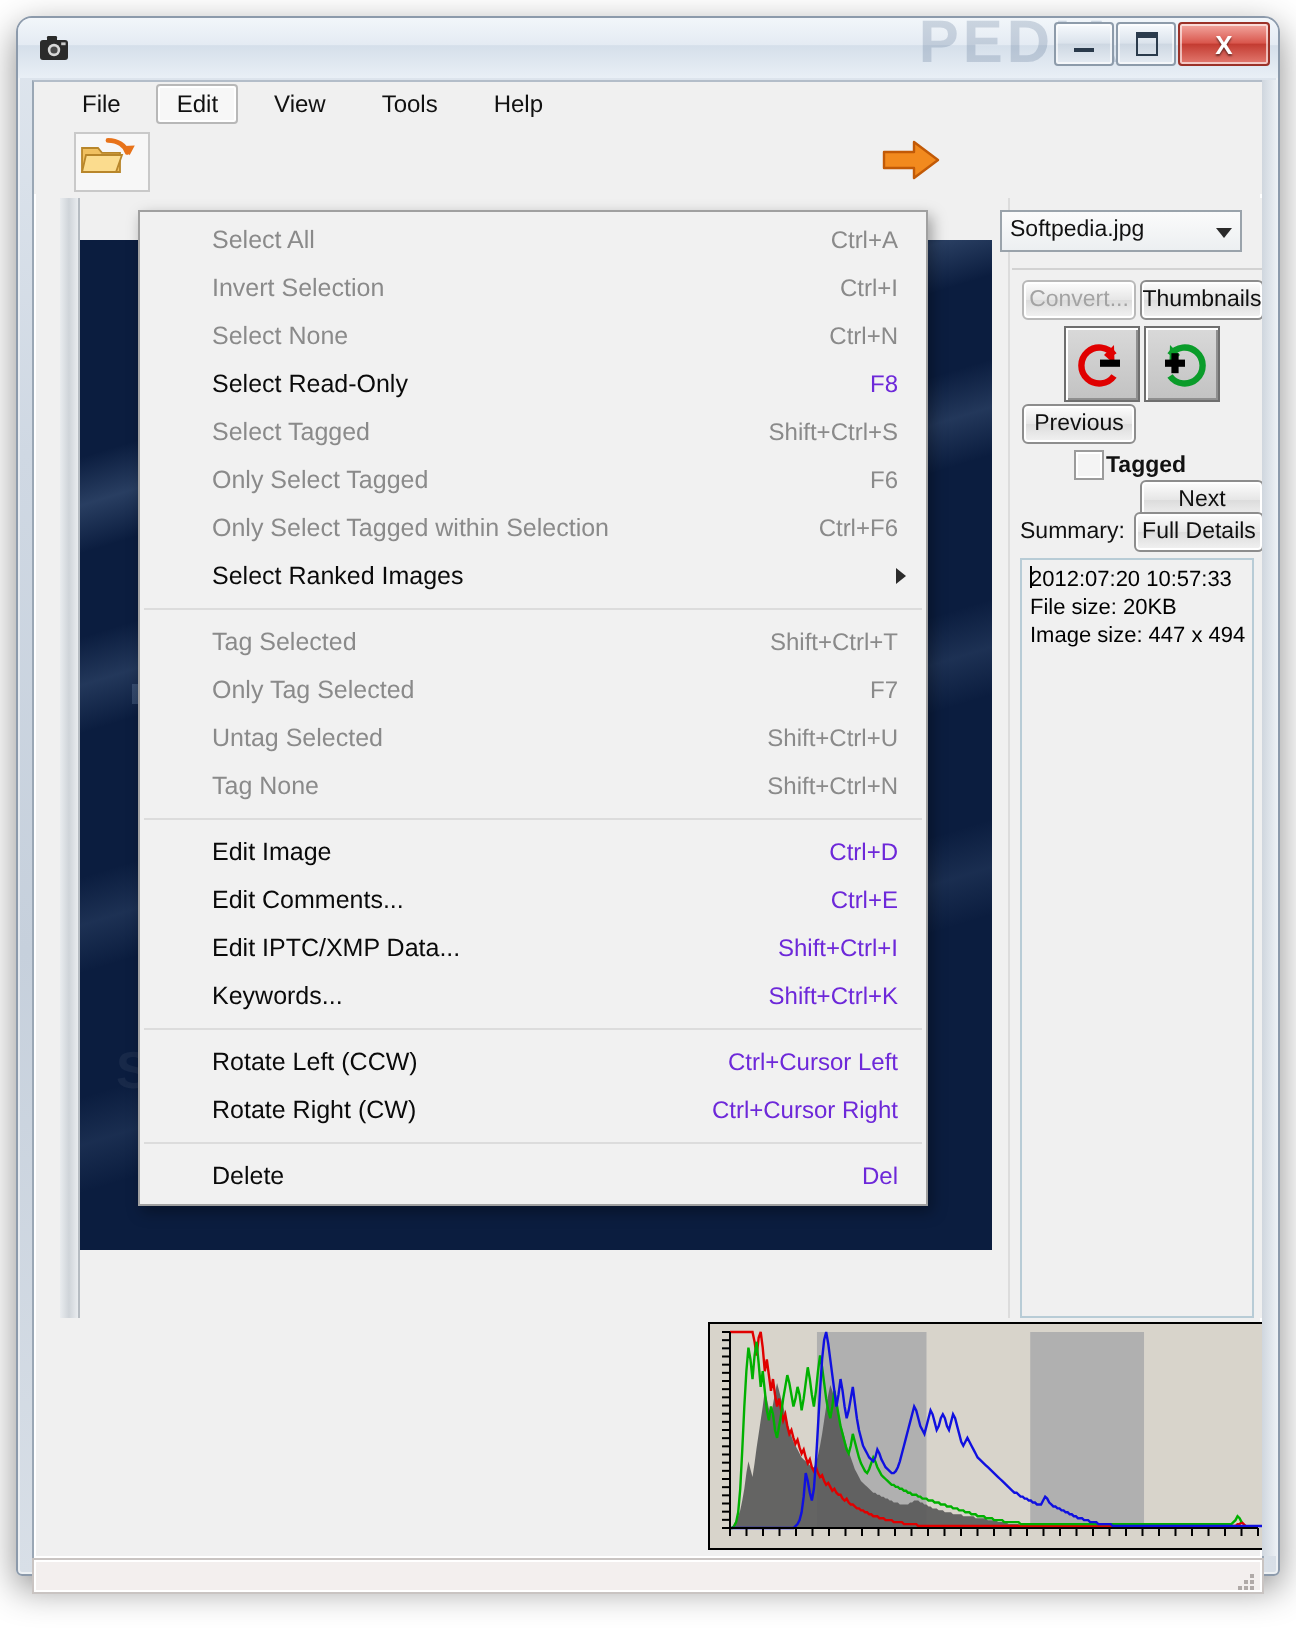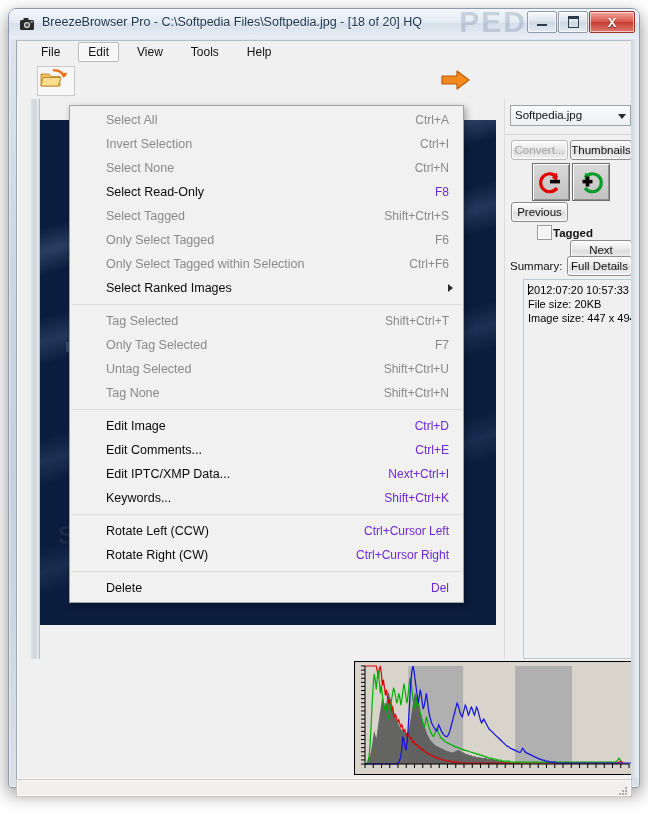--- a/index.html
+++ b/index.html
@@ -147,21 +147,21 @@
     background:#f2f2f2;border:1px solid #cfcfcf;
     box-shadow:0 0 0 1px #fff inset;
   }
 
   
   .sidebar{
     position:absolute;left:487px;top:58px;width:127px;height:560px;
     background:#f0f0f0;border-left:1px solid #dcdcdc;
   }
   .combo{
-    position:absolute;left:493px;top:64px;width:121px;height:21px;
+    position:absolute;left:483px;top:64px;width:121px;height:21px;
     background:linear-gradient(to bottom,#fbfbfb,#eceff1);
     border:1px solid #9aa3ab;
     font-size:11.5px;color:#111;padding:3px 0 0 4px;box-sizing:border-box;
   }
   .combo .arrow{
     position:absolute;right:4px;top:8px;width:0;height:0;
     border-left:4px solid transparent;border-right:4px solid transparent;border-top:5px solid #2a2a2a;
   }
   .sep-line{position:absolute;left:489px;top:93px;width:125px;height:1px;background:#d2d2d2;}
 
@@ -185,21 +185,21 @@
 
   .chk-row{position:absolute;left:520px;top:184px;display:flex;align-items:center;gap:1px;font-weight:bold;}
   .chkbox{width:13px;height:13px;background:#f4f4f4;border:1px solid #9b9b9b;box-shadow:0 0 0 1px #fff inset;}
   .chk-label{font-size:11.5px;color:#111;}
 
   .summary-label{position:absolute;left:493px;top:219px;font-size:11.5px;color:#111;}
   .summary-box{
     position:absolute;left:493px;top:238px;width:117px;height:380px;
     background:#f0f0f0;border:1px solid #b8ccd6;
     padding:3px 4px;box-sizing:border-box;
-    font-size:11px;color:#000;line-height:14px;margin-left:13px;
+    font-size:11px;color:#000;line-height:14px;
   }
   .sb-line{white-space:nowrap;}
   .caret{
     display:inline-block;width:1px;height:11px;background:#000;
     vertical-align:-1px;margin-right:-1px;
   }
 
   
   .right-gutter{
     position:absolute;left:622px;top:31px;width:8px;height:738px;
@@ -245,21 +245,20 @@
       <div class="tb-watermark">PEDIA</div>
 
       <svg class="app-icon" viewBox="0 0 16 16">
         <rect x="1" y="4" width="14" height="10" rx="1.5" fill="#2b2b2b"></rect>
         <rect x="4.5" y="2" width="5" height="2.5" rx="0.6" fill="#2b2b2b"></rect>
         <circle cx="8" cy="9" r="3.1" fill="#d8d8d8"></circle>
         <circle cx="8" cy="9" r="1.8" fill="#4a4a4a"></circle>
         <rect x="11.6" y="5.2" width="2.2" height="1.4" fill="#c9c9c9"></rect>
       </svg>
 
-      <div class="title-text">BreezeBrowser Pro - C:\Softpedia Files\Softpedia.jpg - [18 of 20] HQ</div>
 
       <div class="win-btns">
         <div class="wbtn">
             <span class="min"></span>
           </div>
         <div class="wbtn">
             <span class="max"></span>
           </div>
         <div class="wbtn close">
             <span class="x">X</span>
@@ -479,21 +478,21 @@
           <div class="mi enabled">
             <span>Edit Image</span>
             <span class="accel">Ctrl+D</span>
           </div>
           <div class="mi enabled">
             <span>Edit Comments...</span>
             <span class="accel">Ctrl+E</span>
           </div>
           <div class="mi enabled">
             <span>Edit IPTC/XMP Data...</span>
-            <span class="accel">Next+Ctrl+I</span>
+            <span class="accel">Shift+Ctrl+I</span>
           </div>
           <div class="mi enabled">
             <span>Keywords...</span>
             <span class="accel">Shift+Ctrl+K</span>
           </div>
           <div class="mi-sep"></div>
           <div class="mi enabled">
             <span>Rotate Left (CCW)</span>
             <span class="accel">Ctrl+Cursor Left</span>
           </div>

